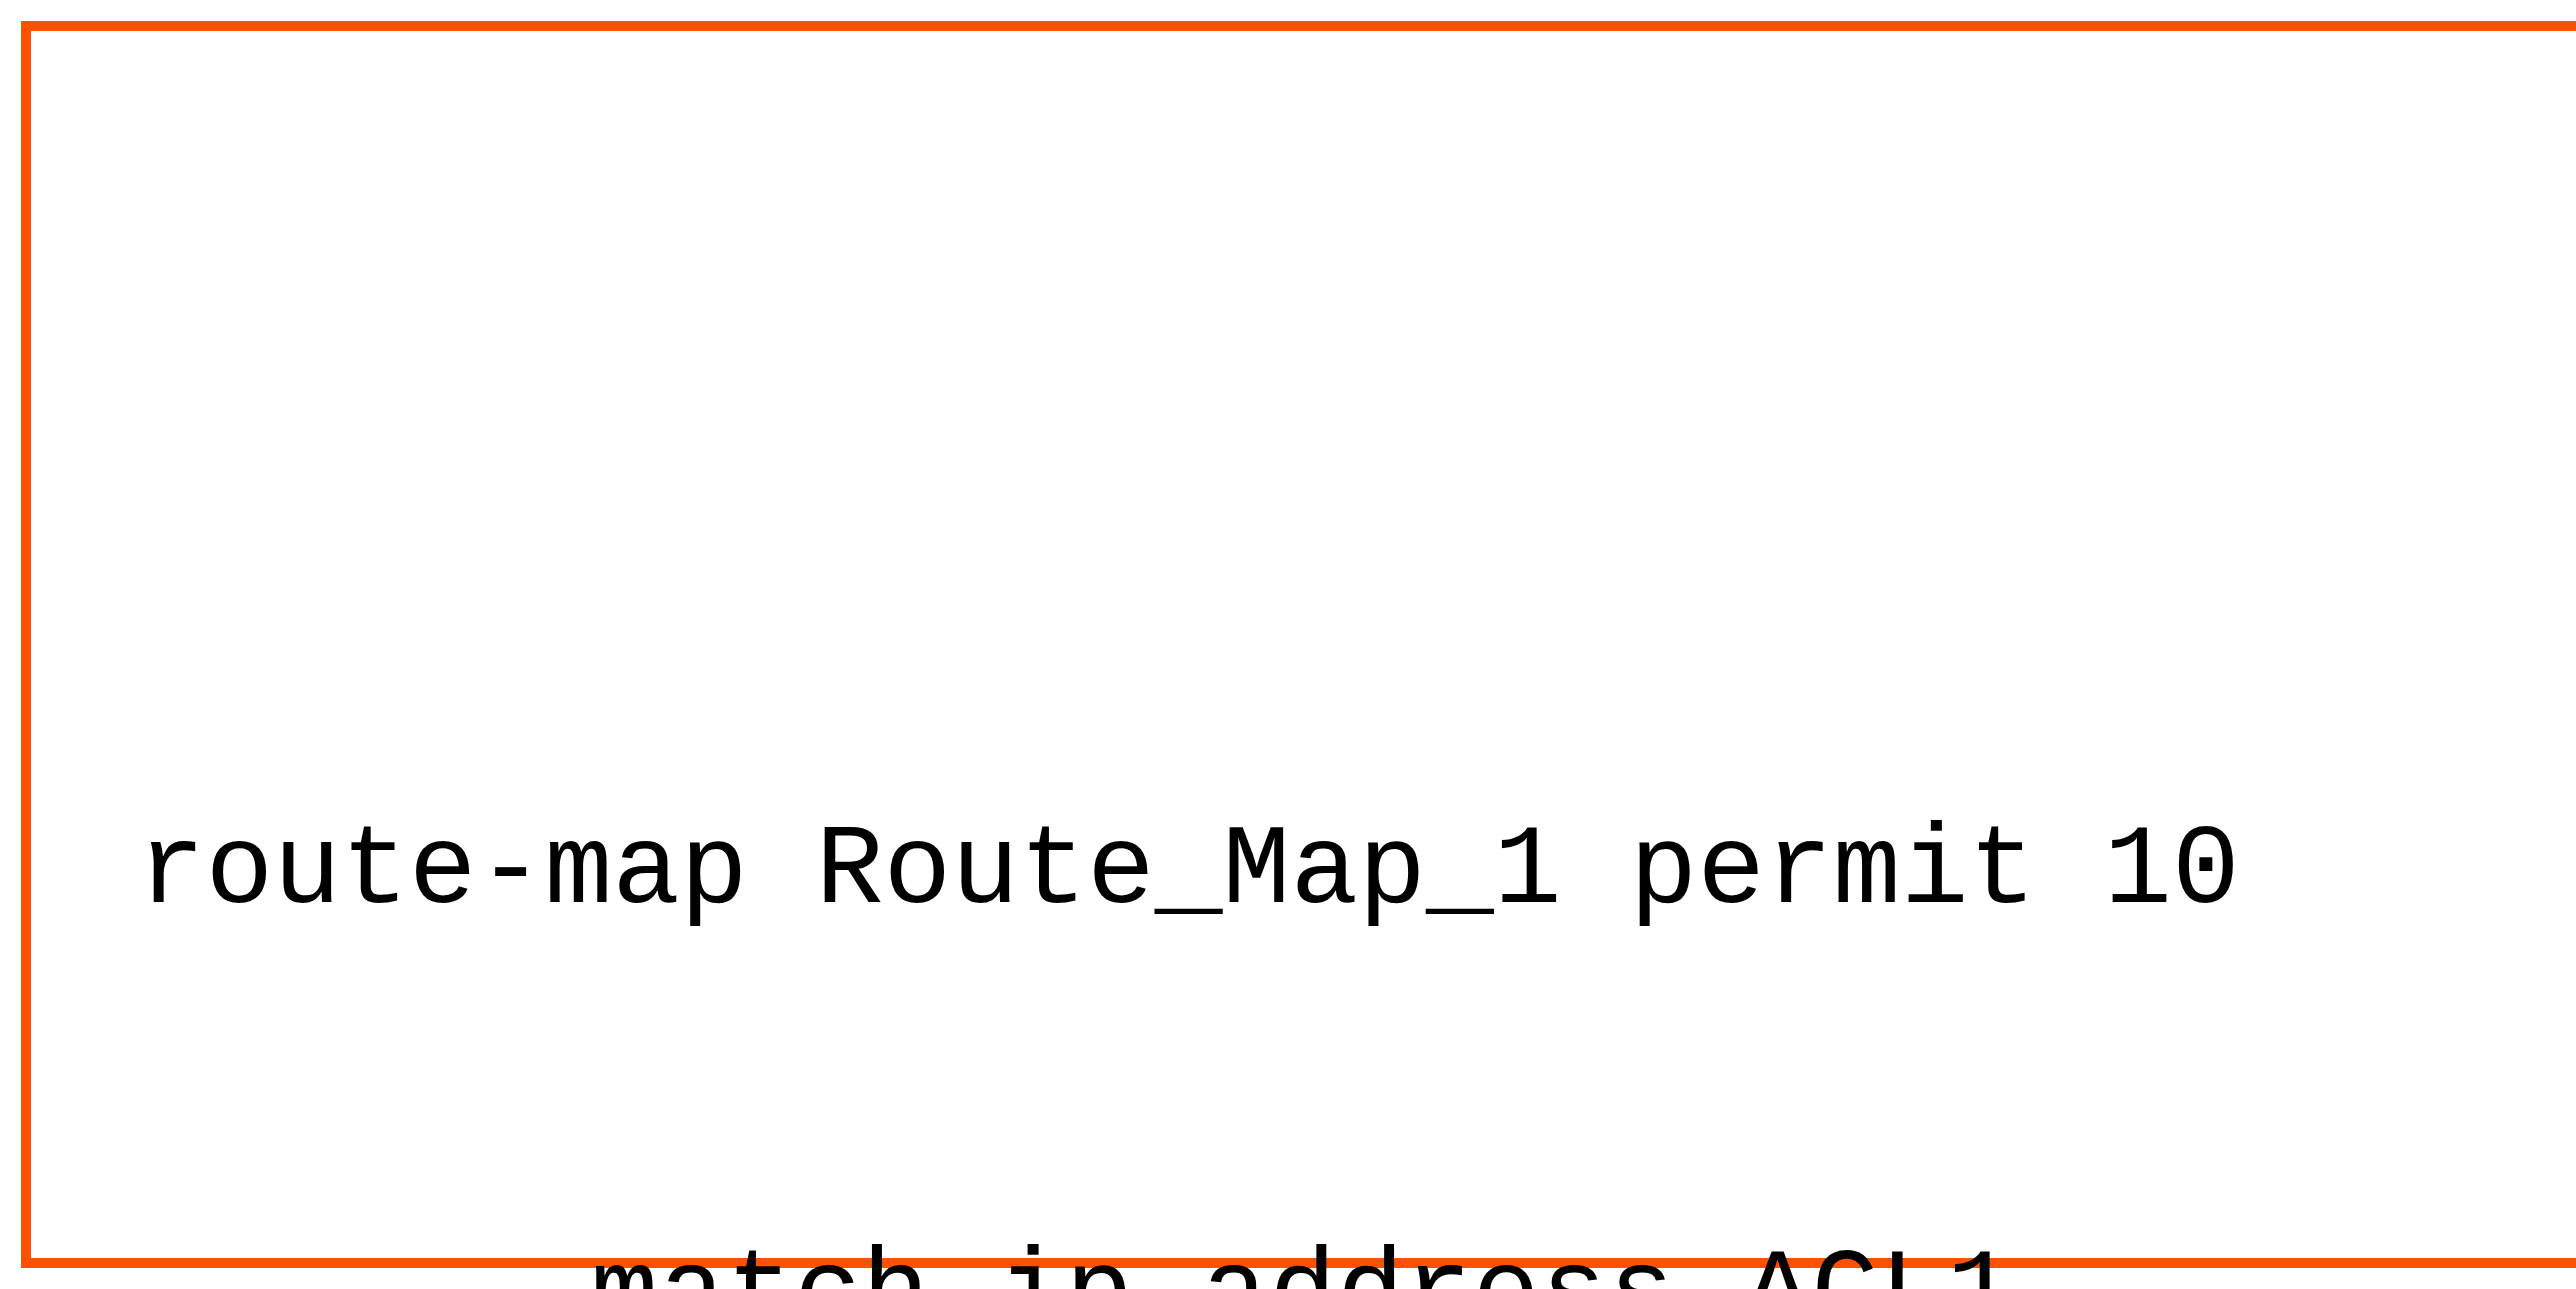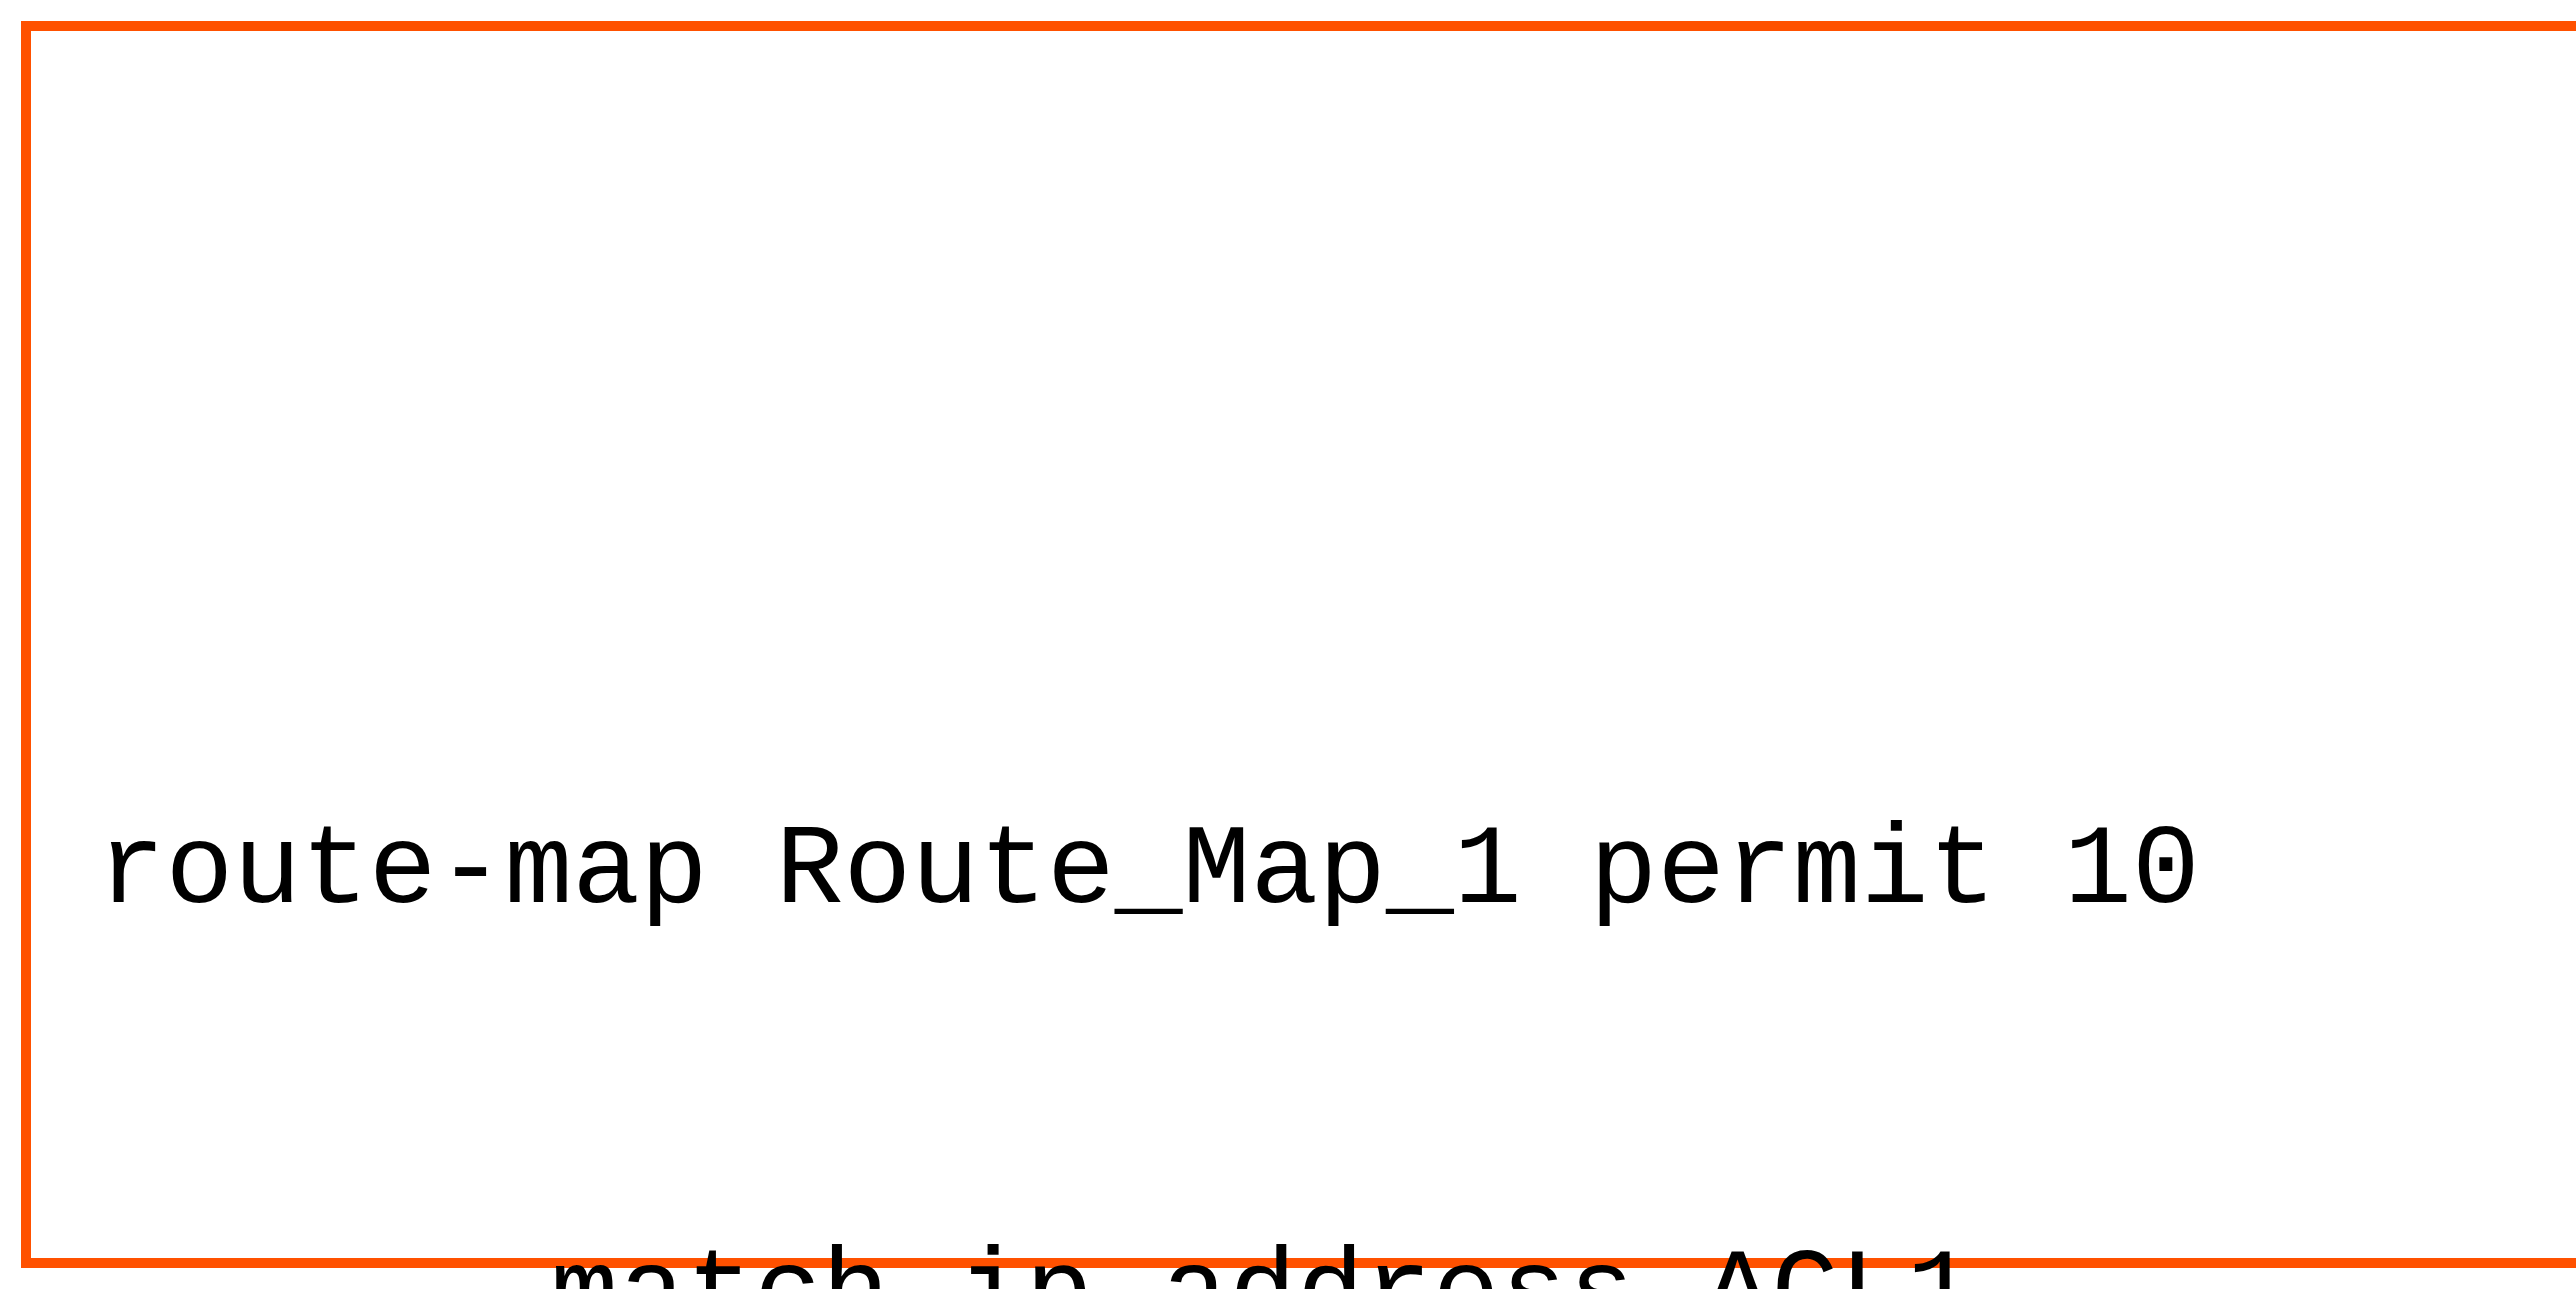--- a/index.html
+++ b/index.html
@@ -27,20 +27,21 @@
       top: 489px;
       left: 67px;
       font-family: "Courier New", Courier, monospace;
       font-size: 113px;
       line-height: 1.25;
       color: #000000;
       white-space: pre;
     }
     .code-line {
       display: block;
+      margin-left: 40px;
     }
     .indent {
       padding-left: 453px;
     }
   </style>
 </head>
 <body>
 
 <div class="frame">
 

